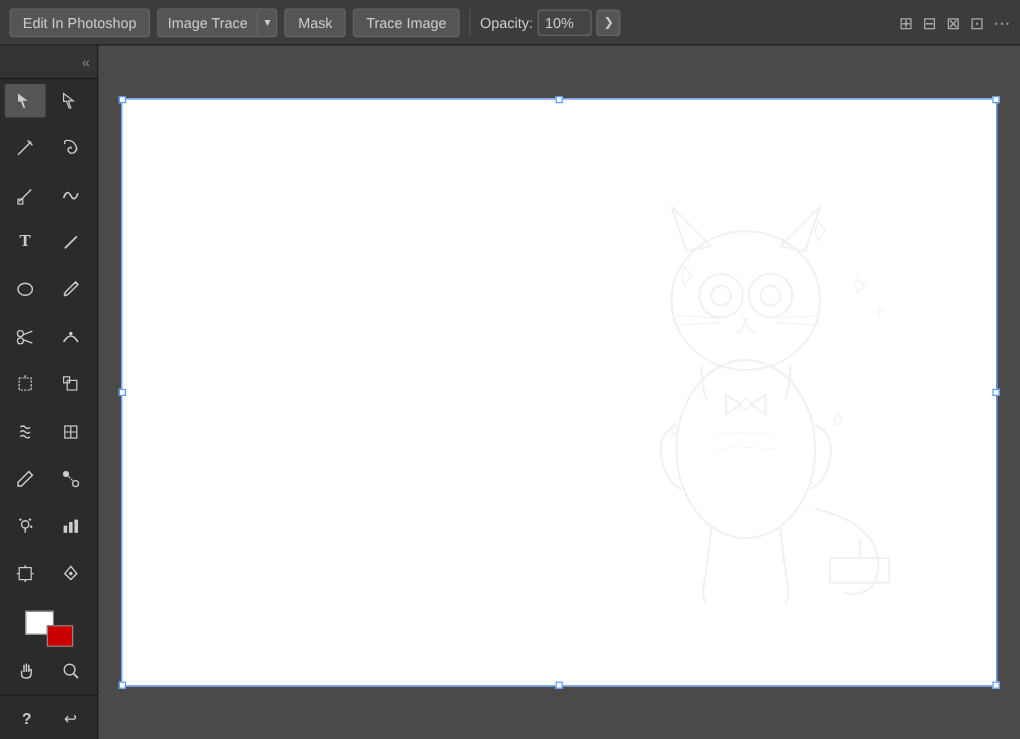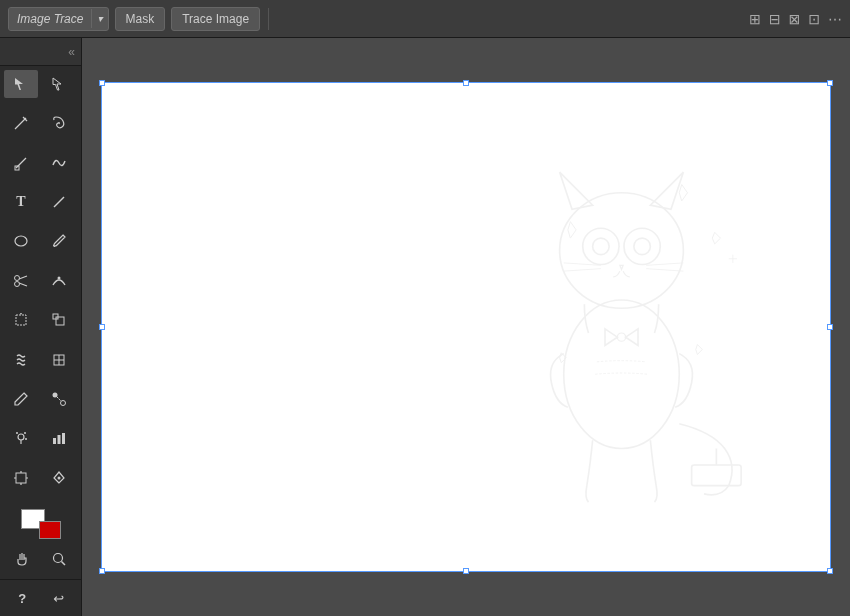--- a/index.html
+++ b/index.html
@@ -34,21 +34,20 @@
       white-space: nowrap;
     }
 
     .btn-with-arrow {
       display: flex;
       align-items: center;
       background: #555;
       border: 1px solid #666;
       border-radius: 3px;
       overflow: hidden;
-      font-style: italic;
     }
     .btn-with-arrow .main-part {
       color: #ccc;
       font-size: 12px;
       padding: 4px 8px;
       cursor: pointer;
       background: #555;
     }
     .btn-with-arrow .arrow-part {
       color: #ccc;
@@ -239,31 +238,37 @@
       display: flex;
       gap: 4px;
       align-items: center;
     }
 
   </style>
 </head>
 <body>
 
 <div id="toolbar">
+  <button class="toolbar-btn">Edit In Photoshop</button>
 
   <div class="btn-with-arrow">
     <span class="main-part">Image Trace</span>
     <span class="arrow-part">▾</span>
   </div>
 
   <button class="toolbar-btn">Mask</button>
   <button class="toolbar-btn">Trace Image</button>
 
   <div class="toolbar-separator"></div>
 
+  <div class="opacity-control">
+    <span>Opacity:</span>
+    <input class="opacity-value" type="text" value="10%" style="">
+    <span class="opacity-arrow">❯</span>
+  </div>
 
   <div class="toolbar-right-icons">
     <span class="toolbar-icon">⊞</span>
     <span class="toolbar-icon">⊟</span>
     <span class="toolbar-icon">⊠</span>
     <span class="toolbar-icon">⊡</span>
     <span class="toolbar-icon">⋯</span>
   </div>
 </div>
 

